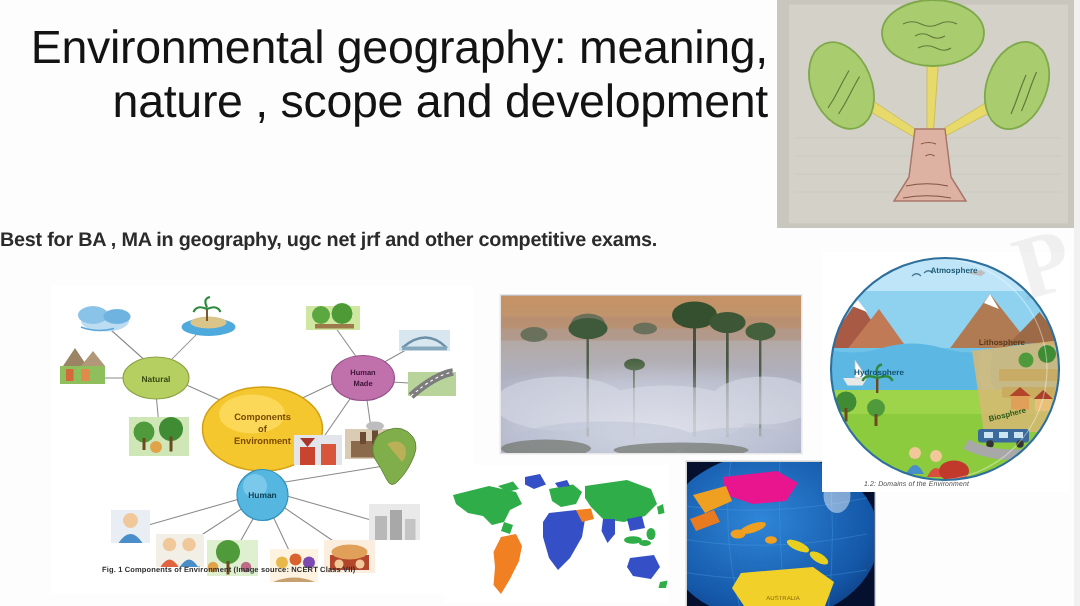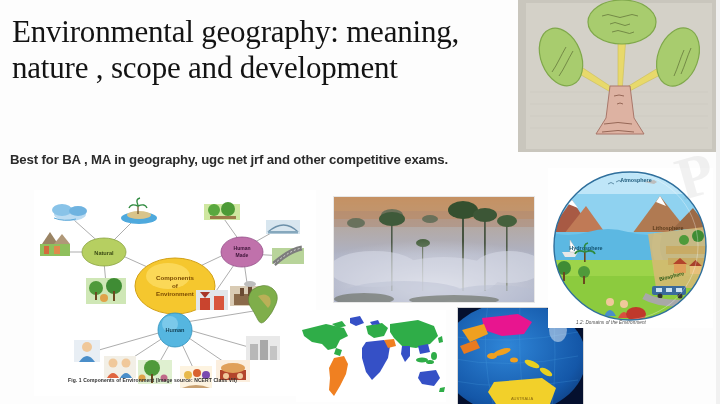--- a/index.html
+++ b/index.html
@@ -7,28 +7,27 @@
     width:720px;height:404px;overflow:hidden;
     background:#ffffff;
     font-family:"Liberation Sans", sans-serif;
     position:relative;
   }
   .slide{position:relative;width:720px;height:404px;background:#fdfdfd;overflow:hidden;}
 
   
   .title{
     position:absolute;left:12px;top:14px;width:500px;
-    text-align:left;
+    text-align:right;
     font-size:31px;line-height:1.17;
     color:#131313;font-weight:400;
     letter-spacing:-0.2px;
-    font-family:Liberation Serif, serif;
   }
   .subtitle{
-    position:absolute;left:10px;top:152px;width:540px;
+    position:absolute;left:0;top:152px;width:540px;
     font-size:13.2px;color:#2b2b2b;font-weight:600;
     letter-spacing:-0.15px;
     text-align:left;
   }
 
   
   .fig{position:absolute;overflow:hidden;}
   .fig svg{display:block;width:100%;height:100%;}
 
   

